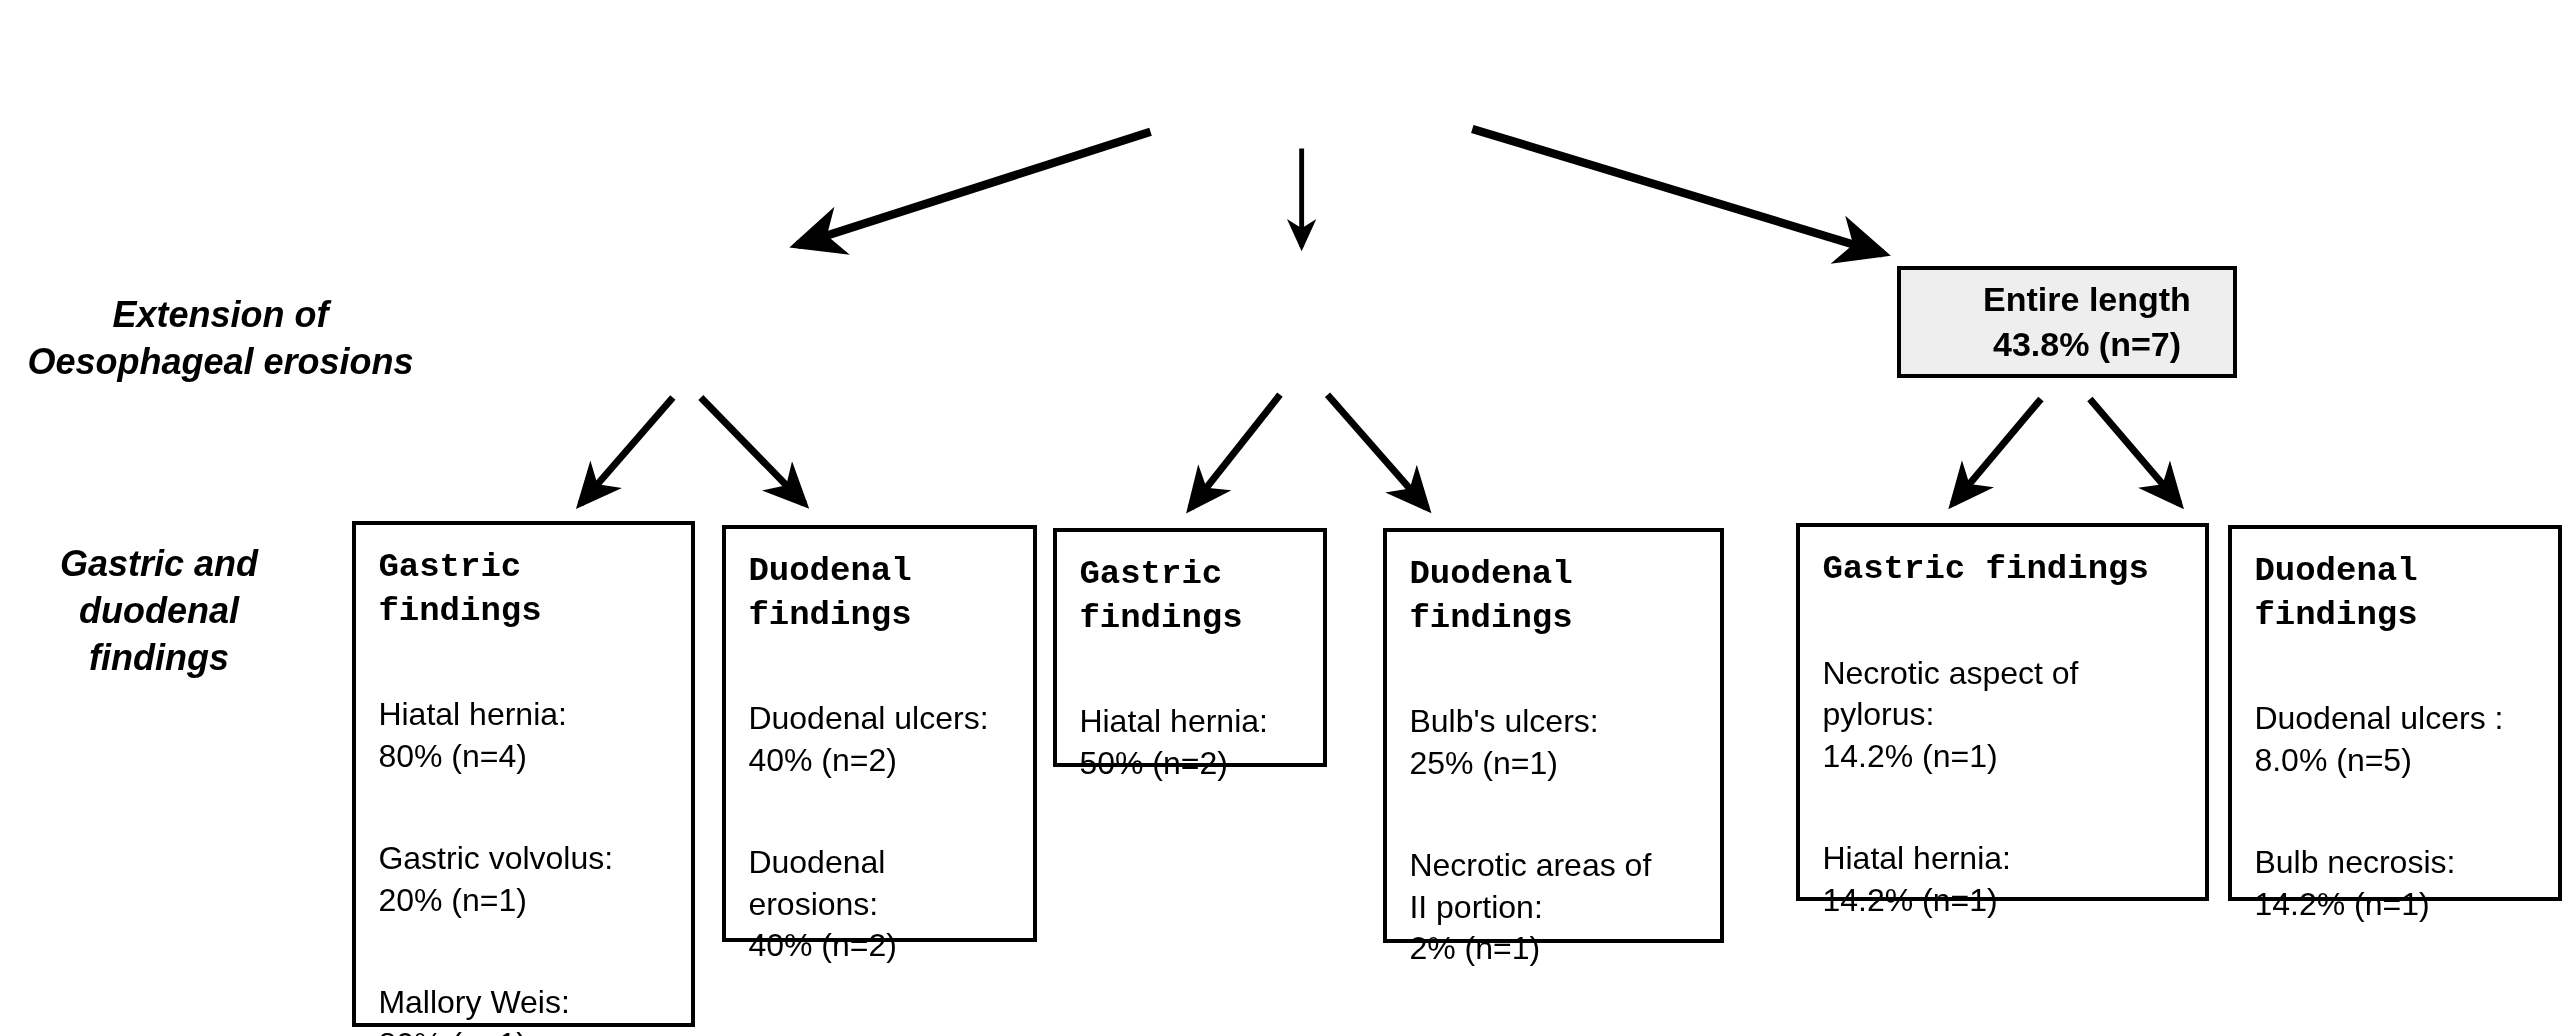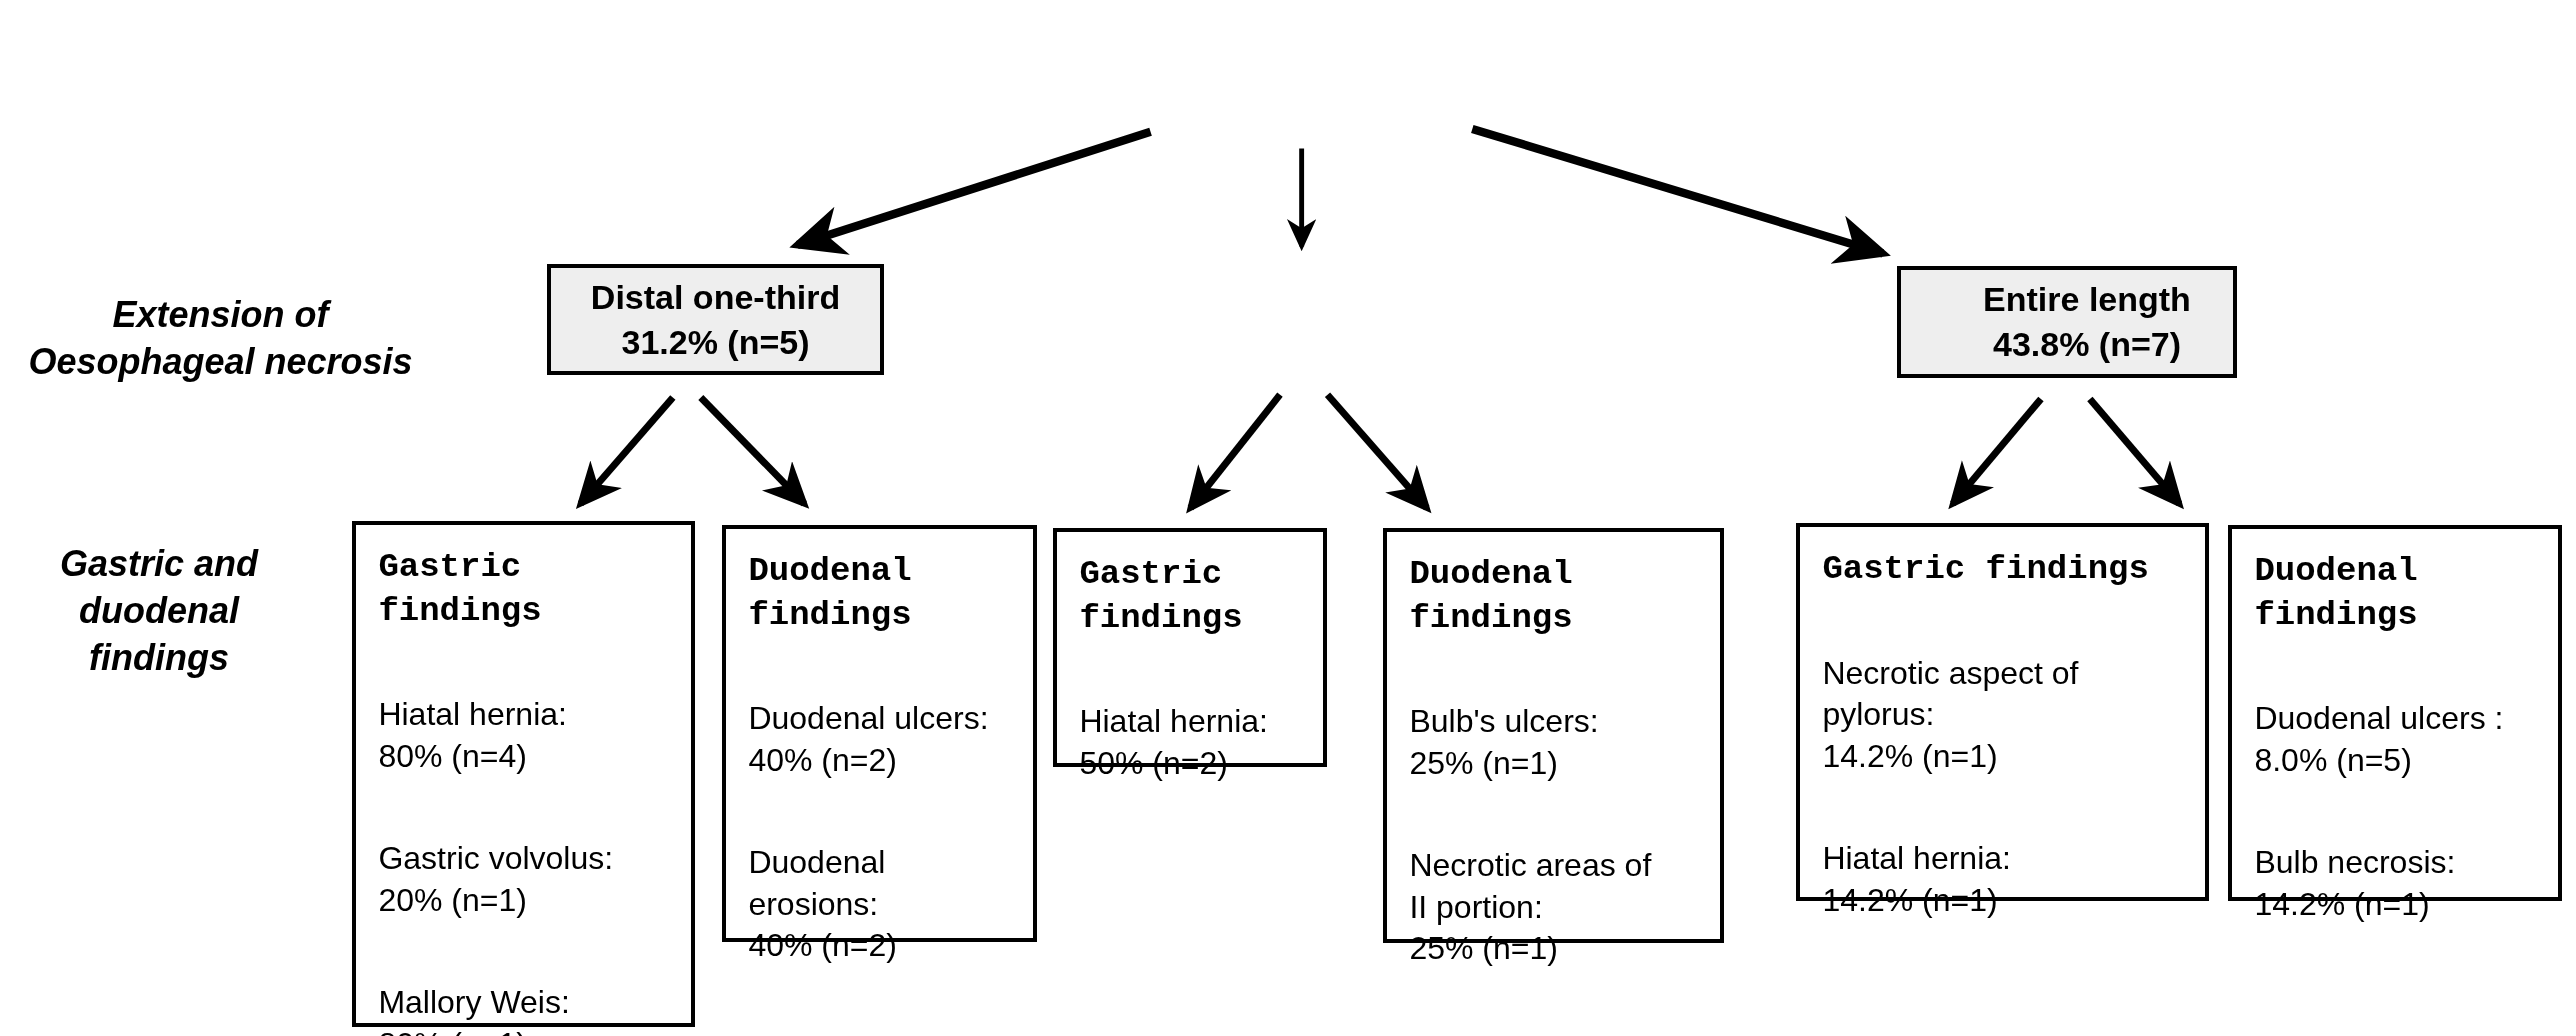--- a/index.html
+++ b/index.html
@@ -81,27 +81,25 @@
 
     <line x1="1830" y1="564" x2="1702" y2="726" stroke="#000000" stroke-width="10" marker-end="url(#ah)"></line>
     <line x1="1898" y1="564" x2="2040" y2="726" stroke="#000000" stroke-width="10" marker-end="url(#ah)"></line>
 
     <line x1="2918" y1="570" x2="2792" y2="720" stroke="#000000" stroke-width="10" marker-end="url(#ah)"></line>
     <line x1="2988" y1="570" x2="3116" y2="720" stroke="#000000" stroke-width="10" marker-end="url(#ah)"></line>
   </svg>
 
 
   <div class="rowlabel ml" style="left:0px; top:292px; width:441px;">Extension of
-Oesophageal necrosis</div>
+Oesophageal erosions</div>
   <div class="rowlabel ml" style="left:0px; top:541px; width:318px;">Gastric and
 duodenal
 findings</div>
 
-  <div class="node ml" style="left:547px; top:264px; width:337px; height:111px;">Distal one-third
-31.2% (n=5)</div>
   <div class="node ml" style="left:1897px; top:266px; width:340px; height:112px;padding-left:40px;">Entire length
 43.8% (n=7)</div>
 
   <div class="fbox" style="left:352px; top:521px; width:343px; height:506px;">
     <div class="title ml">Gastric
 findings</div>
     <div class="item ml">Hiatal hernia:
 80% (n=4)</div>
     <div class="item ml">Gastric volvolus:
 20% (n=1)</div>
@@ -126,21 +124,21 @@
 50% (n=2)</div>
   </div>
 
   <div class="fbox" style="left:1383px; top:528px; width:341px; height:415px;">
     <div class="title ml">Duodenal
 findings</div>
     <div class="item ml">Bulb's ulcers:
 25% (n=1)</div>
     <div class="item ml">Necrotic areas of
 II portion:
-25% (n=1)</div>
+2% (n=1)</div>
   </div>
 
   <div class="fbox" style="left:1796px; top:523px; width:413px; height:378px;">
     <div class="title ml">Gastric findings</div>
     <div class="item ml">Necrotic aspect of
 pylorus:
 14.2% (n=1)</div>
     <div class="item ml">Hiatal hernia:
 14.2% (n=1)</div>
   </div>

